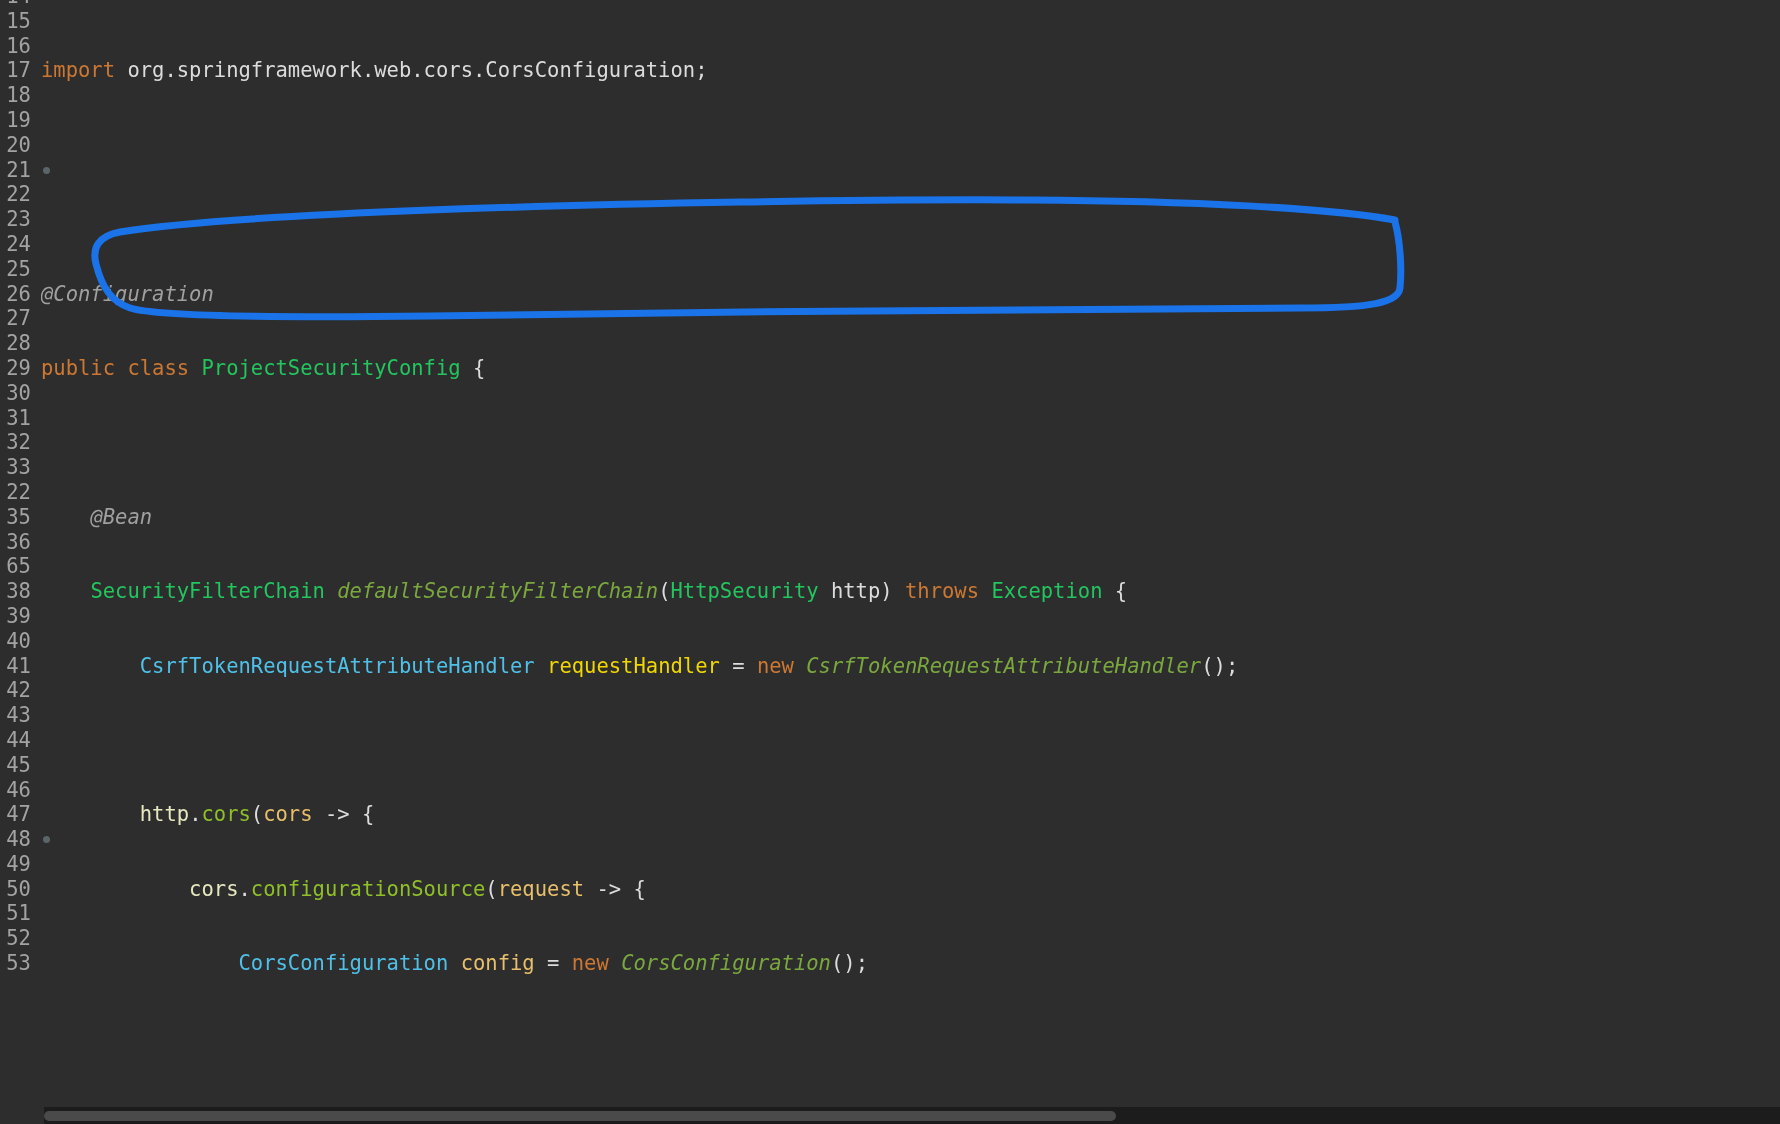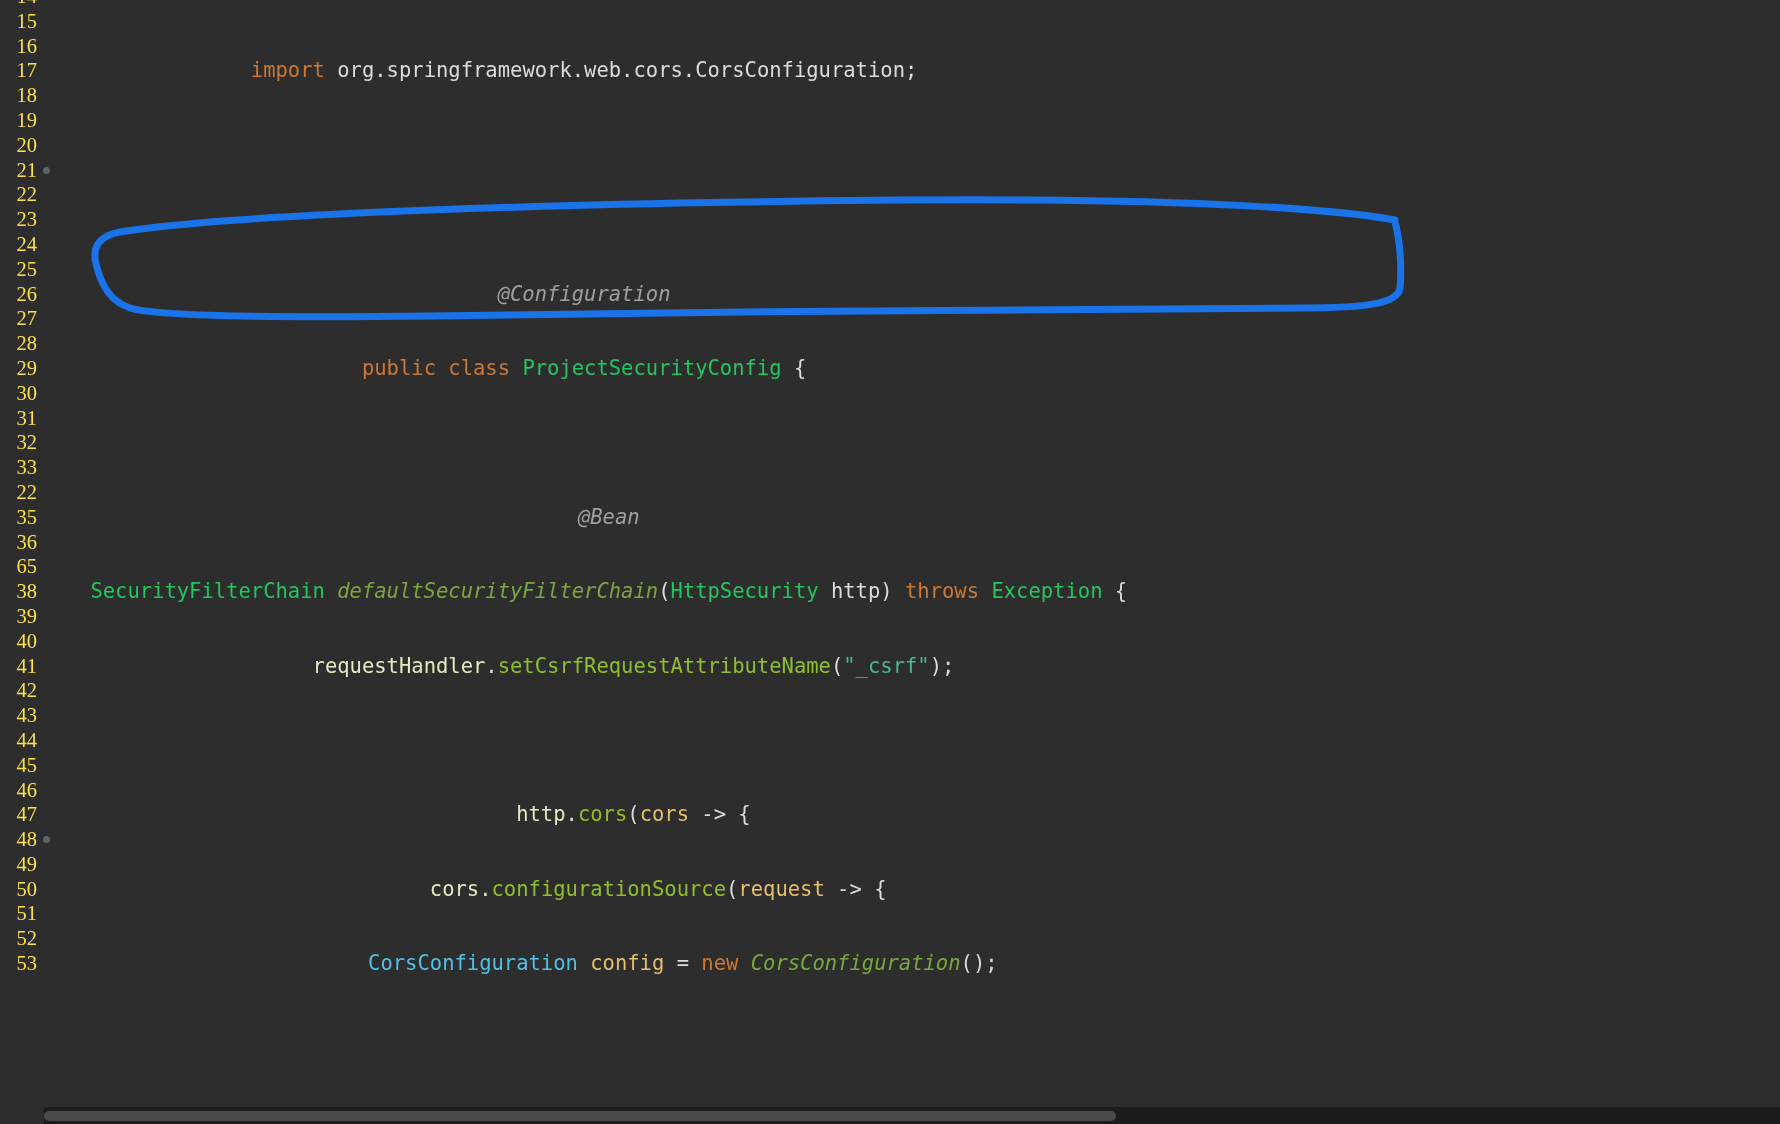--- a/index.html
+++ b/index.html
@@ -32,44 +32,42 @@
   }
   #gutter-inner {
     position: absolute;
     left: 0;
     top: -16px;
     width: 41px;
   }
   .gline {
     height: 24.8px;
     line-height: 24.8px;
-    color: #fde047;
+    color: #a3a3a3;
     font-size: 20.5px;
-    text-align: right;
+    text-align: center;
     padding-right: 4px;
     position: relative;
     white-space: pre;
-    font-family: Liberation Serif, serif;
   }
   .gmark {
     position: absolute;
     right: -9px;
     top: 9px;
     width: 7px; height: 7px;
     border-radius: 50%;
     background: #5a6569;
   }
 
   
   #code-area {
     position: absolute;
     left: 41px; top: 0;
     right: 0; bottom: 0;
     overflow: hidden;
-    text-align: center;
   }
   #code-inner {
     position: absolute;
     left: 0;
     top: -16px;
     white-space: pre;
   }
   .cline {
     height: 24.8px;
     line-height: 24.8px;
@@ -187,21 +185,21 @@
     <div id="code-inner">
 
       <div class="cline"><span class="kw">import</span><span class="plain"> org.springframework.web.cors.CorsConfiguration;</span></div>
       <div class="cline"> </div>
       <div class="cline"> </div>
       <div class="cline"><span class="annoi">@Configuration</span></div>
       <div class="cline"><span class="kw">public class </span><span class="type2">ProjectSecurityConfig</span><span class="plain"> {</span></div>
       <div class="cline"> </div>
       <div class="cline"><span class="plain">    </span><span class="annoi">@Bean</span></div>
       <div class="cline"><span class="plain">    </span><span class="type2">SecurityFilterChain</span><span class="plain"> </span><span class="methodg">defaultSecurityFilterChain</span><span class="plain">(</span><span class="type2">HttpSecurity</span><span class="plain"> http) </span><span class="kw">throws</span><span class="plain"> </span><span class="type2">Exception</span><span class="plain"> {</span></div>
-      <div class="cline"><span class="plain">        </span><span class="var">requestHandler</span><span class="plain">.</span><span class="method">setCsrfRequestAttributeName</span><span class="plain">(</span><span class="str">"_csrf"</span><span class="plain">);</span></div>
+      <div class="cline"><span class="plain">        </span><span class="type">CsrfTokenRequestAttributeHandler</span><span class="plain"> </span><span class="varY">requestHandler</span><span class="plain"> = </span><span class="kw">new</span><span class="plain"> </span><span class="methodg">CsrfTokenRequestAttributeHandler</span><span class="plain">();</span></div>
       <div class="cline"> </div>
       <div class="cline"><span class="plain">        </span><span class="var">http</span><span class="plain">.</span><span class="method">cors</span><span class="plain">(</span><span class="field">cors</span><span class="plain"> -&gt; {</span></div>
       <div class="cline"><span class="plain">            </span><span class="var">cors</span><span class="plain">.</span><span class="method">configurationSource</span><span class="plain">(</span><span class="field">request</span><span class="plain"> -&gt; {</span></div>
       <div class="cline"><span class="plain">                </span><span class="type">CorsConfiguration</span><span class="plain"> </span><span class="field">config</span><span class="plain"> = </span><span class="kw">new</span><span class="plain"> </span><span class="methodg">CorsConfiguration</span><span class="plain">();</span></div>
       
       
       
       
       
       

